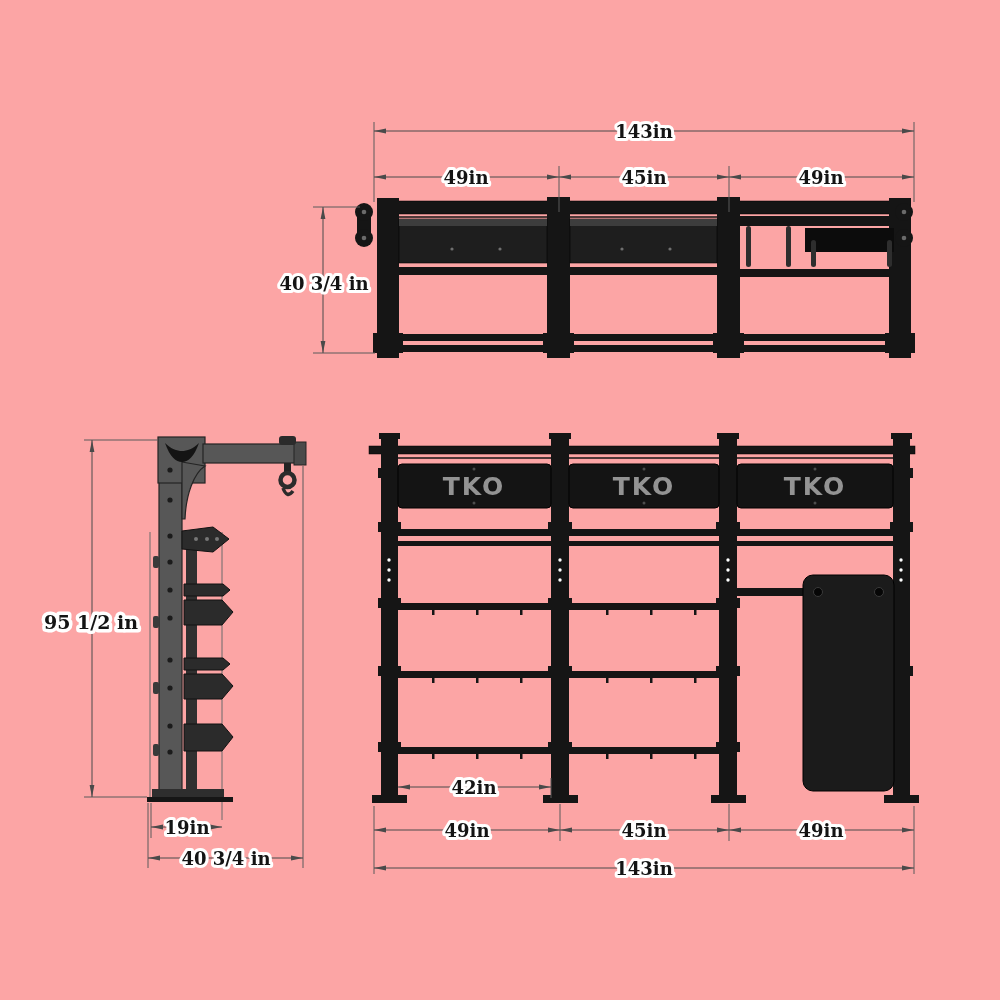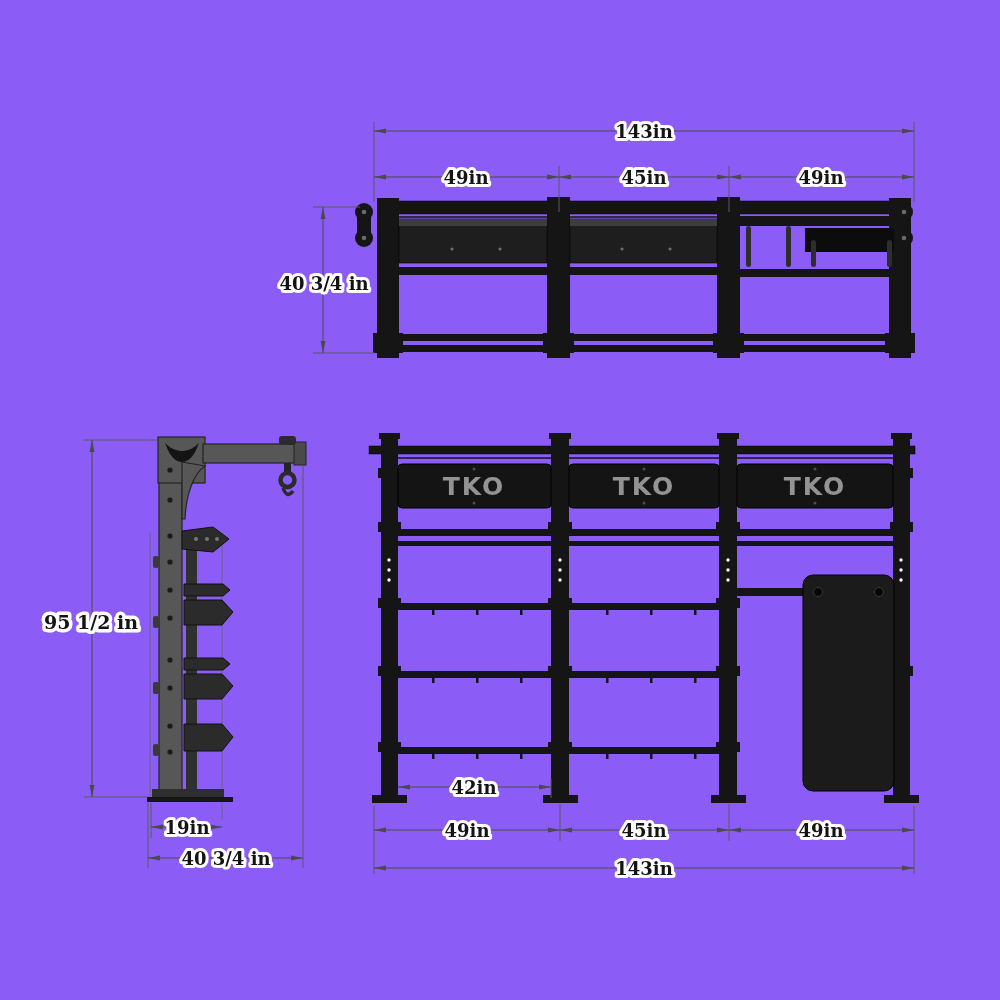--- a/index.html
+++ b/index.html
@@ -1,16 +1,16 @@
 <!DOCTYPE html>
 <html><head>
 <meta charset="utf-8">
 <style>
   html,body{margin:0;padding:0;background:#fff;}
-  .canvas{position:relative;width:1000px;height:1000px;background:#8b5cf6;overflow:hidden;
+  .canvas{position:relative;width:1000px;height:1000px;background:#fca5a5;overflow:hidden;
           font-family:"DejaVu Serif",serif;}
   svg{position:absolute;left:0;top:0;}
   .dim-line{stroke:#4a4a4a;stroke-width:1;fill:none;}
   .ext-line{stroke:#5a5a5a;stroke-width:1;fill:none;}
   .thin-line{stroke:#6a6a6a;stroke-width:1;fill:none;}
   .dim-text{font:bold 18px "DejaVu Serif",serif;fill:#141414;text-anchor:middle;
             paint-order:stroke;stroke:#ffffff;stroke-width:6px;stroke-linejoin:round;}
   .dim-text-lg{font:bold 19px "DejaVu Serif",serif;fill:#141414;text-anchor:middle;
             paint-order:stroke;stroke:#ffffff;stroke-width:7px;stroke-linejoin:round;}
   .logo-text{font:bold 25px "DejaVu Sans",sans-serif;fill:#939393;text-anchor:middle;letter-spacing:2px;}

